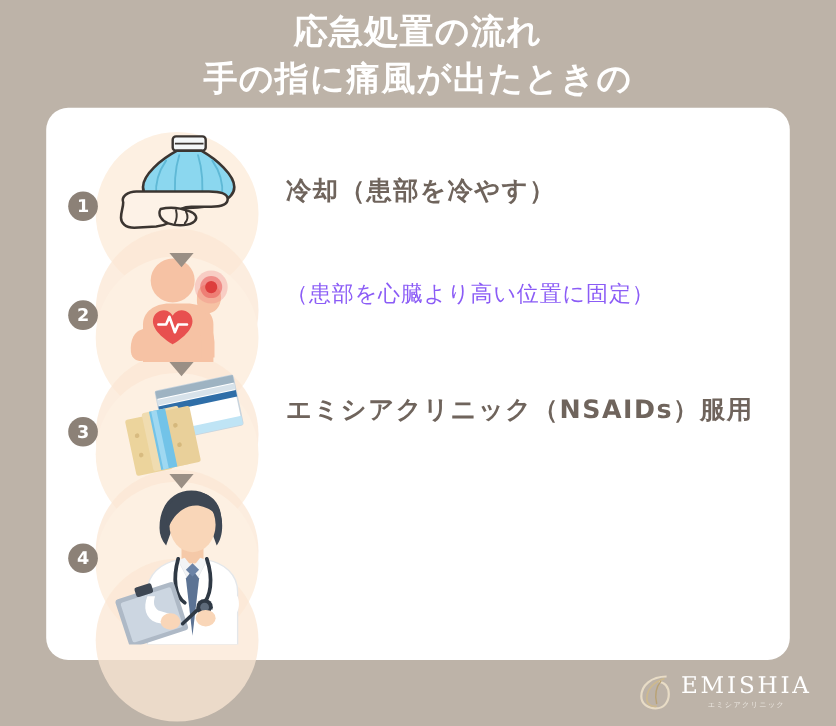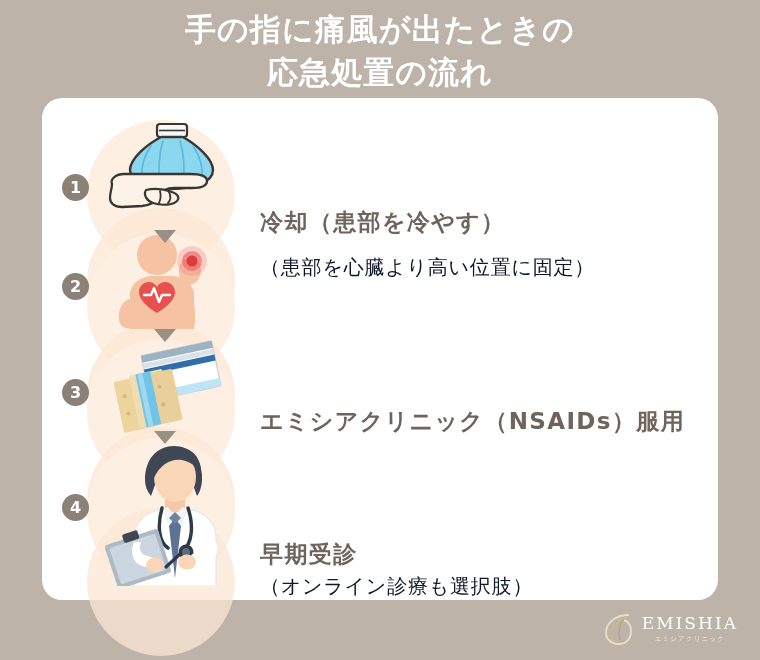--- a/index.html
+++ b/index.html
@@ -126,63 +126,62 @@
   .step-3 .txt { top: 26px; }
   .step-4 .txt { top: 52px; }
 
   .txt .head {
     font-size: 23px;
     font-weight: bold;
     letter-spacing: 0.06em;
     line-height: 1.4;
     white-space: nowrap;
     color: #6f645c;
-    margin-top: 48px;
   }
   .txt .sub {
     font-size: 20px;
     letter-spacing: 0.04em;
     line-height: 1.45;
     white-space: nowrap;
-    color: #0f172a;
+    color: #8b5cf6;
     margin-top: 2px;
   }
 
   
   .logo {
     position: absolute;
     right: 22px;
     bottom: 14px;
     display: flex;
     align-items: center;
     gap: 9px;
   }
   .logo-mark { width: 30px; height: 34px; display:block; }
   .logo-txt { display: flex; flex-direction: column; align-items: center; }
   .logo-name {
     color: #ffffff;
     font-family: "DejaVu Serif", "Liberation Serif", serif;
-    font-size: 17px;
+    font-size: 21px;
     letter-spacing: 0.12em;
     line-height: 1;
   }
   .logo-sub {
     color: #ece7e1;
     font-size: 6.5px;
     letter-spacing: 0.18em;
     margin-top: 4px;
     line-height: 1;
   }
 </style>
 </head>
 <body>
 
 <div class="title">
+  <span class="line">応急処置の流れ</span>
   <span class="line">手の指に痛風が出たときの</span>
-  <span class="line">応急処置の流れ</span>
 </div>
 
 <div class="card">
   <div class="steps">
 
     <div class="step step-1">
       <div class="blob blob-a"></div>
       <div class="blob blob-b"></div>
 
       <div class="badge">1</div>
@@ -326,24 +325,20 @@
 
           <path d="M30 104 C26 114 28 124 38 128 L48 130 L50 120 L40 117 C36 114 35 110 37 104 Z" fill="#ffffff"></path>
           <ellipse cx="51" cy="127" rx="9" ry="7.5" fill="#f9d6b8"></ellipse>
           <path d="M112 104 C116 116 110 126 96 130 L84 126 L88 116 L98 118 C104 116 107 110 106 104 Z" fill="#ffffff"></path>
           <ellipse cx="83" cy="124" rx="9" ry="7.5" fill="#f9d6b8"></ellipse>
 
           <path d="M76 116 L62 129" stroke="#2f3945" stroke-width="3.2" stroke-linecap="round"></path>
         </svg>
       </div>
 
-      <div class="txt">
-        <div class="head">早期受診</div>
-        <div class="sub">（オンライン診療も選択肢）</div>
-      </div>
     </div>
 
   </div>
 </div>
 
 <div class="logo">
   <svg class="logo-mark" viewBox="0 0 30 34">
     <path d="M26 3 C12 3 3 11 3 21 C3 28 9 32 16 32 C24 32 28 26 28 19 C28 12 24 8 19 8" fill="none" stroke="#e8dcc6" stroke-width="2"></path>
     <path d="M24 5 C14 8 8 15 8 23 C8 28 12 31 17 30" fill="none" stroke="#cdb98f" stroke-width="1.6"></path>
     <path d="M21 7 C16 13 15 20 17 28" fill="none" stroke="#b9a274" stroke-width="1.3"></path>

